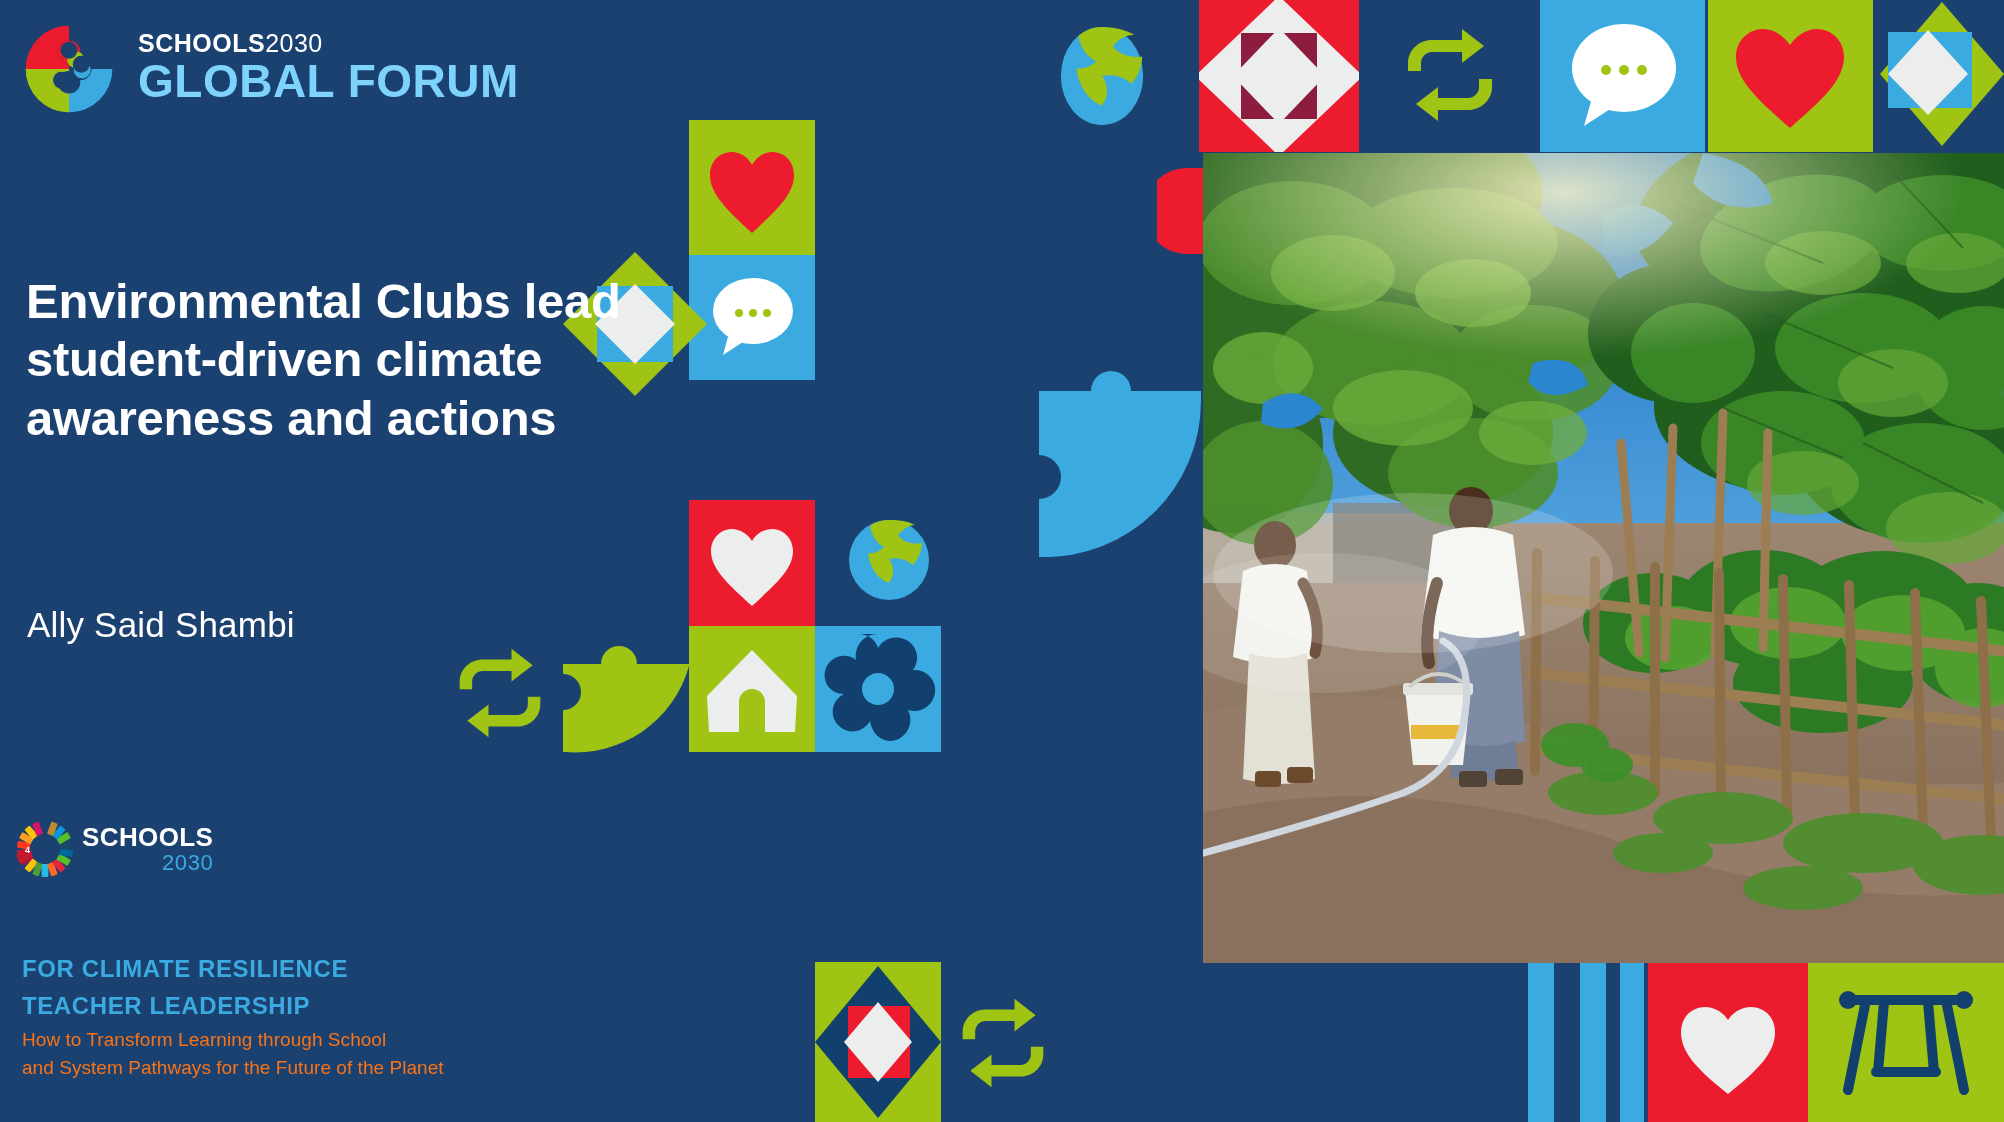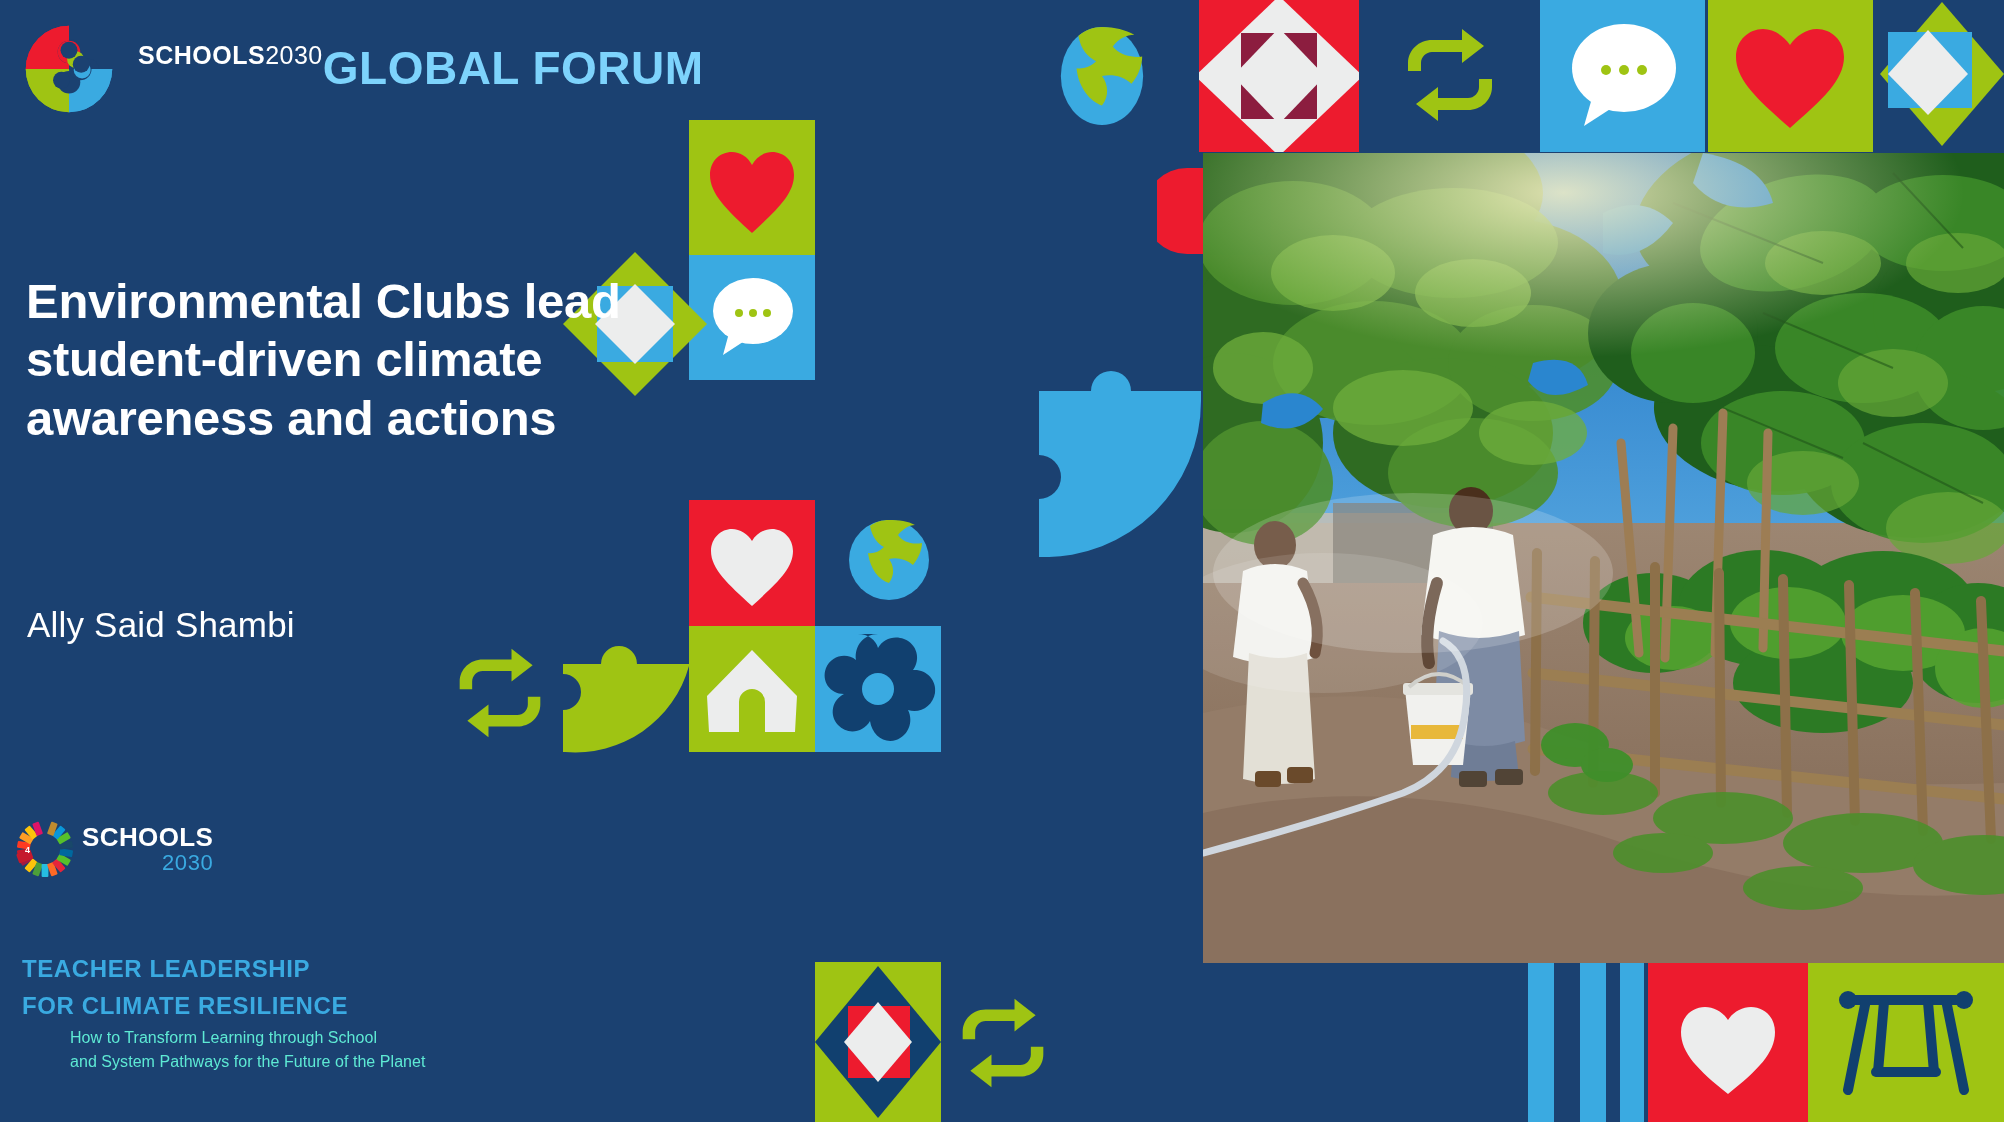--- a/index.html
+++ b/index.html
@@ -9,21 +9,21 @@
   .stage{position:absolute;inset:0;width:2004px;height:1122px;
          background:#1b4171;overflow:hidden;}
 
   
   .tile{position:absolute;}
   .svgicon{display:block;width:100%;height:100%;}
 
   
   .brand{position:absolute;left:22px;top:22px;display:flex;align-items:center;gap:22px;}
   .brand-logo{width:94px;height:94px;flex:0 0 auto;}
-  .brand-text{display:flex;justify-content:center;}
+  .brand-text{display:flex;flex-direction:column;justify-content:center;}
   .brand-line1{color:#ffffff;font-size:25px;font-weight:bold;letter-spacing:.5px;line-height:1;}
   .brand-line1 .yr{font-weight:normal;}
   .brand-line2{color:#7dd3fc;font-size:46px;font-weight:bold;letter-spacing:.5px;line-height:1.12;}
 
   .headline{position:absolute;left:26px;top:272px;width:700px;
             color:#ffffff;font-size:49px;font-weight:bold;line-height:1.19;
             letter-spacing:-.3px;}
 
   .speaker{position:absolute;left:27px;top:605px;color:#ffffff;
            font-size:35px;font-weight:normal;line-height:1.15;letter-spacing:.2px;}
@@ -32,22 +32,22 @@
 
   .s2030{position:absolute;left:14px;top:818px;display:flex;align-items:center;gap:6px;}
   .s2030-wheel{width:62px;height:62px;flex:0 0 auto;}
   .s2030-words{display:flex;flex-direction:column;line-height:1;}
   .s2030-top{color:#ffffff;font-size:26px;font-weight:bold;letter-spacing:.4px;}
   .s2030-bot{color:#3aaae1;font-size:22px;font-weight:normal;letter-spacing:.6px;
              align-self:flex-end;margin-top:2px;}
 
   .tagline{position:absolute;left:22px;top:950px;}
   .tagline .tl{color:#3aaae1;font-size:24px;font-weight:bold;letter-spacing:.6px;line-height:1.55;}
-  .blurb{position:absolute;left:22px;top:1026px;color:#5eead4;
-         font-size:16px;line-height:1.48;letter-spacing:.05px;margin-left:48px;}
+  .blurb{position:absolute;left:22px;top:1026px;color:#f97316;
+         font-size:19px;line-height:1.48;letter-spacing:.05px;}
 
   
   .photo{position:absolute;left:1203px;top:153px;width:801px;height:810px;overflow:hidden;}
   .photo svg{display:block;width:100%;height:100%;}
 </style>
 </head>
 <body>
 
 <div class="stage">
 
@@ -320,22 +320,22 @@
         <text x="11" y="35" font-family="'Liberation Sans',sans-serif" font-size="9" font-weight="bold" fill="#ffffff">4</text>
       </svg>
     </div>
     <div class="s2030-words">
       <div class="s2030-top">SCHOOLS</div>
       <div class="s2030-bot">2030</div>
     </div>
   </div>
 
   <div class="tagline">
+    <div class="tl">FOR CLIMATE RESILIENCE</div>
     <div class="tl">TEACHER LEADERSHIP</div>
-    <div class="tl">FOR CLIMATE RESILIENCE</div>
   </div>
   <div class="blurb">
     <div>How to Transform Learning through School</div>
     <div>and System Pathways for the Future of the Planet</div>
   </div>
 
   <div class="photo">
     <svg viewBox="0 0 801 810" preserveAspectRatio="none" role="img">
       <defs>
         <linearGradient id="sky" x1="0" y1="0" x2="0" y2="1">

